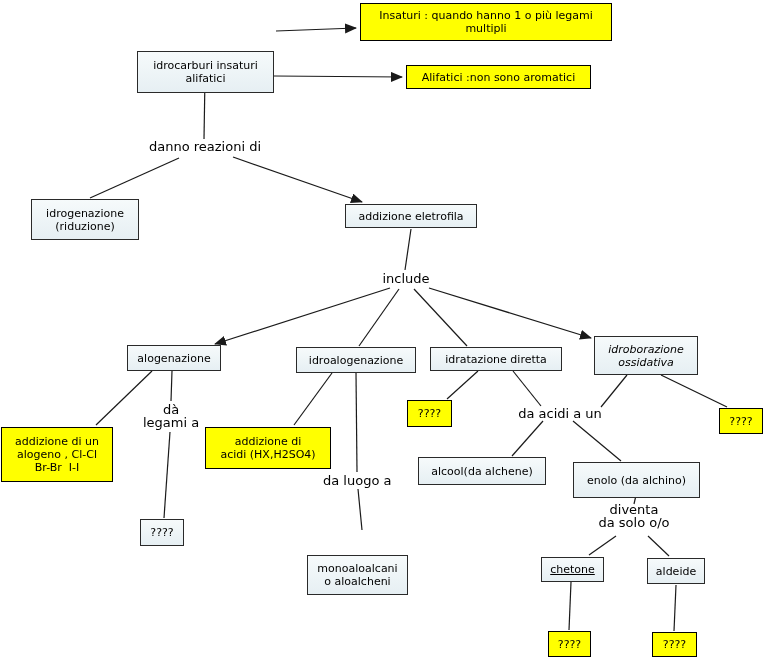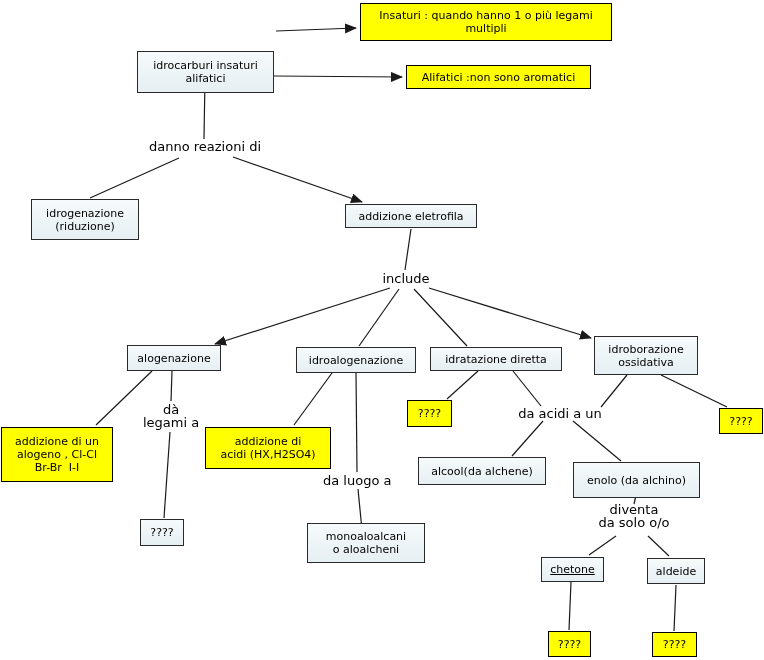--- a/index.html
+++ b/index.html
@@ -89,33 +89,33 @@
 (riduzione)</div>
 
   <div class="node" style="left:345px;top:204px;width:132px;height:24px;">addizione eletrofila</div>
 
   <div class="node" style="left:296px;top:347px;width:120px;height:26px;">idroalogenazione</div>
 
   <div class="node" style="left:127px;top:345px;width:94px;height:26px;">alogenazione</div>
 
   <div class="node" style="left:430px;top:347px;width:132px;height:24px;">idratazione diretta</div>
 
-  <div class="node" style="left:594px;top:336px;width:104px;height:39px;">idroborazione
+  <div class="node" style="left:594px;top:336px;width:104px;height:39px;font-style:italic;">idroborazione
 ossidativa</div>
 
   <div class="node highlight" style="left:1px;top:427px;width:112px;height:55px;">addizione di un
 alogeno , Cl-Cl
 Br-Br  I-I</div>
 
   <div class="node highlight" style="left:205px;top:427px;width:126px;height:42px;">addizione di
 acidi (HX,H2SO4)</div>
 
   <div class="node" style="left:140px;top:519px;width:44px;height:27px;">????</div>
 
-  <div class="node" style="left:307px;top:523px;width:118px;height:40px;">monoaloalcani
+  <div class="node" style="left:307px;top:555px;width:101px;height:40px;">monoaloalcani
 o aloalcheni</div>
 
   <div class="node highlight" style="left:407px;top:400px;width:45px;height:27px;">????</div>
 
   <div class="node highlight" style="left:719px;top:408px;width:44px;height:26px;">????</div>
 
   <div class="node" style="left:418px;top:457px;width:128px;height:28px;">alcool(da alchene)</div>
 
   <div class="node" style="left:573px;top:462px;width:127px;height:36px;">enolo (da alchino)</div>
 

